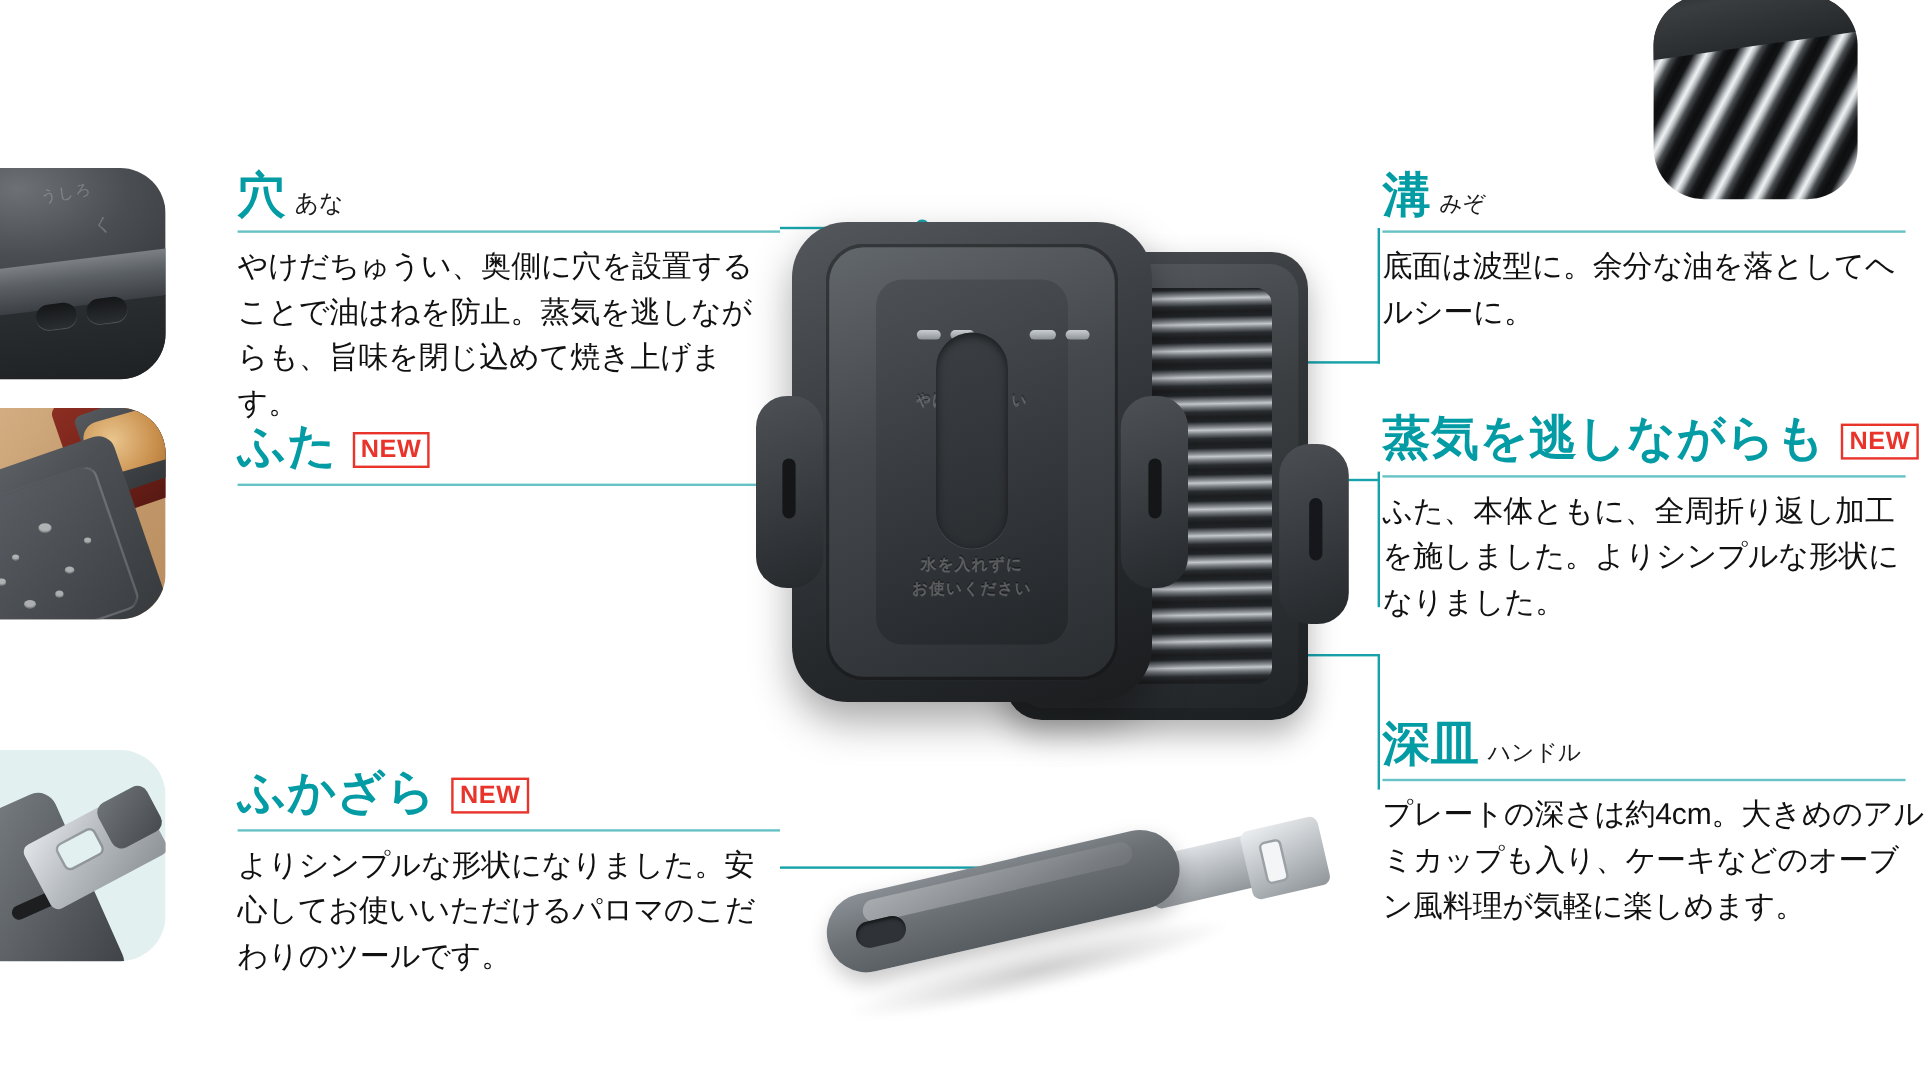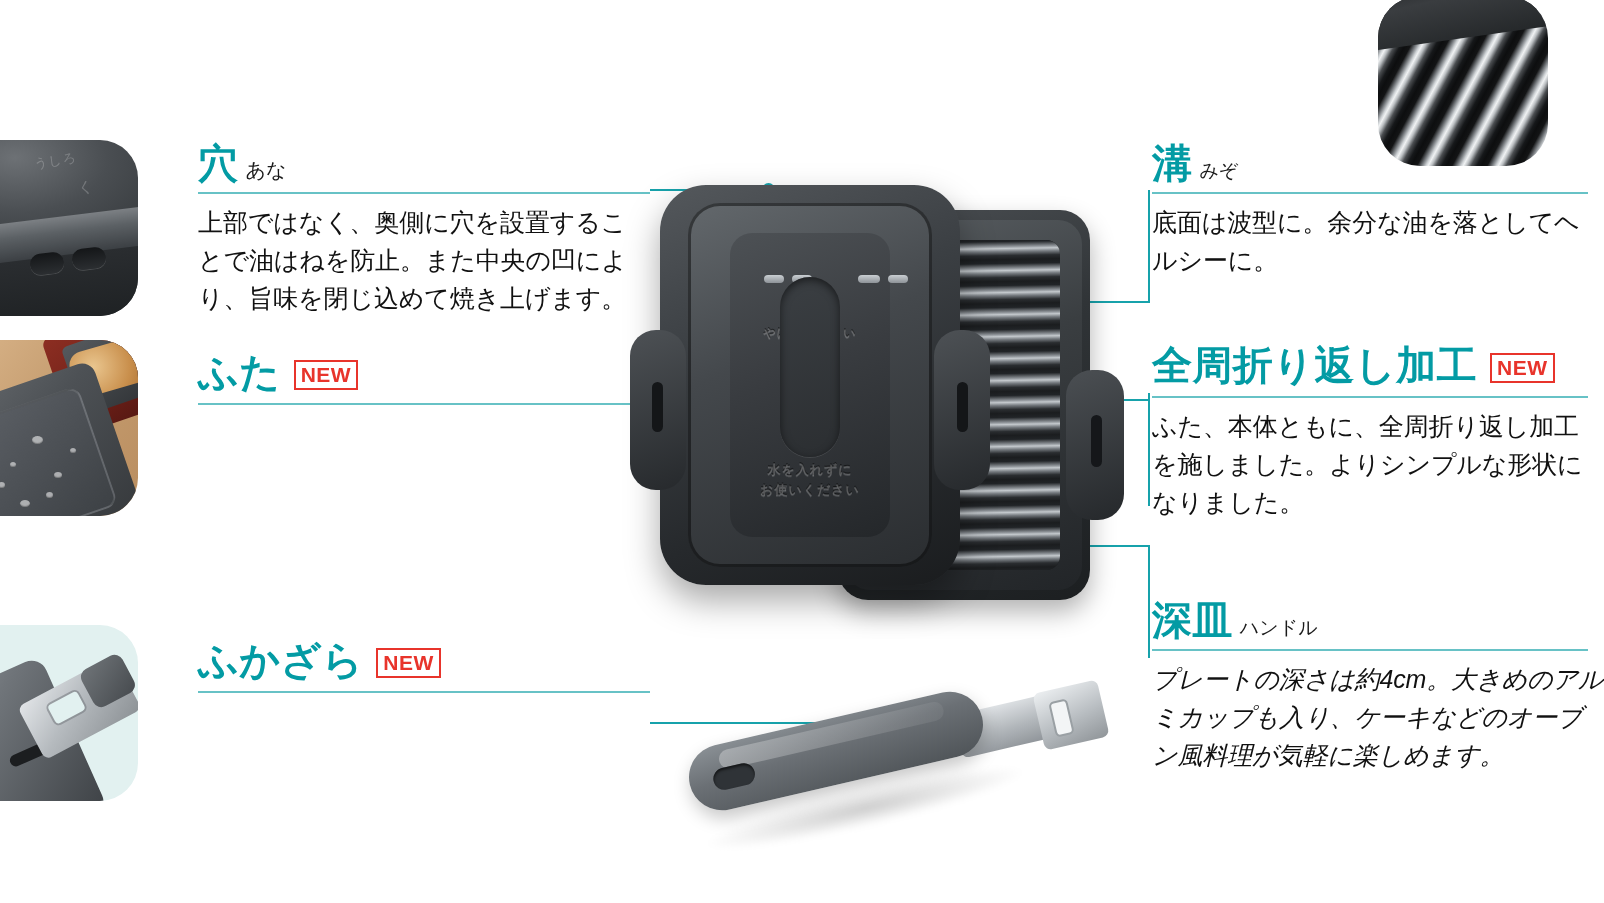--- a/index.html
+++ b/index.html
@@ -378,64 +378,65 @@
       <div class="t3-grip"></div>
     </div>
   </div>
 
   <div class="block left-col" style="left:198px;top:143px;width:452px;">
     <div class="head">
       <span class="kanji">穴</span>
       <span class="kana">あな</span>
     </div>
     <div class="rule"></div>
-    <div class="body-txt">上部ではなく、奥側に穴を設置することで油はねを防止。また中央の凹により、旨味を閉じ込めて焼き上げます。</div>
+    <div class="body-txt">やけだちゅうい、奥側に穴を設置することで油はねを防止。蒸気を逃しながらも、旨味を閉じ込めて焼き上げます。</div>
   </div>
 
   <div class="block left-col" style="left:198px;top:352px;width:452px;">
     <div class="head">
       <span class="kanji">ふた</span>
       <span class="newbadge">NEW</span>
     </div>
     <div class="rule"></div>
   </div>
 
   <div class="block left-col" style="left:198px;top:640px;width:452px;">
     <div class="head">
       <span class="kanji">ふかざら</span>
       <span class="newbadge">NEW</span>
     </div>
     <div class="rule"></div>
+    <div class="body-txt">よりシンプルな形状になりました。安心してお使いいただけるパロマのこだわりのツールです。</div>
   </div>
 
   <div class="block right-col" style="left:1152px;top:143px;width:436px;">
     <div class="head">
       <span class="kanji">溝</span>
       <span class="kana">みぞ</span>
     </div>
     <div class="rule"></div>
     <div class="body-txt">底面は波型に。余分な油を落としてヘルシーに。</div>
   </div>
 
   <div class="block right-col" style="left:1152px;top:345px;width:452px;">
     <div class="head">
-      <span class="kanji">全周折り返し加工</span>
+      <span class="kanji">蒸気を逃しながらも</span>
       <span class="newbadge">NEW</span>
     </div>
     <div class="rule" style="width:436px;"></div>
     <div class="body-txt" style="width:436px;">ふた、本体ともに、全周折り返し加工を施しました。よりシンプルな形状になりました。</div>
   </div>
 
   <div class="block right-col" style="left:1152px;top:600px;width:452px;">
     <div class="head">
       <span class="kanji">深皿</span>
       <span class="kana">ハンドル</span>
     </div>
     <div class="rule" style="width:436px;"></div>
-    <div class="body-txt" style="width:452px;font-style:italic;">プレートの深さは約4cm。大きめのアルミカップも入り、ケーキなどのオーブン風料理が気軽に楽しめます。</div>
+    <div class="body-txt" style="width:452px;">プレートの深さは約4cm。大きめのアルミカップも入り、ケーキなどのオーブン風料理が気軽に楽しめます。</div>
   </div>
 
   <div class="inset-grill" style="left:1378px;top:-4px;">
     <div class="grill-bg"></div>
     <div class="grill-top"></div>
   </div>
 
   <div class="cl h" style="left:650px;top:189px;width:118px;"></div>
   <div class="dot" style="left:762px;top:183px;"></div>
 

